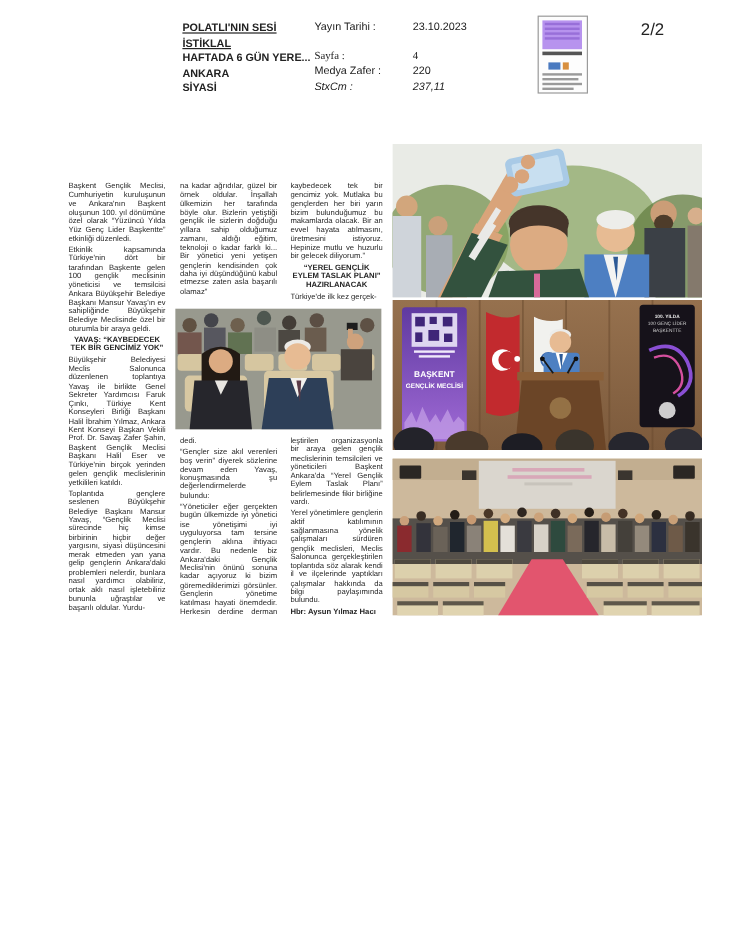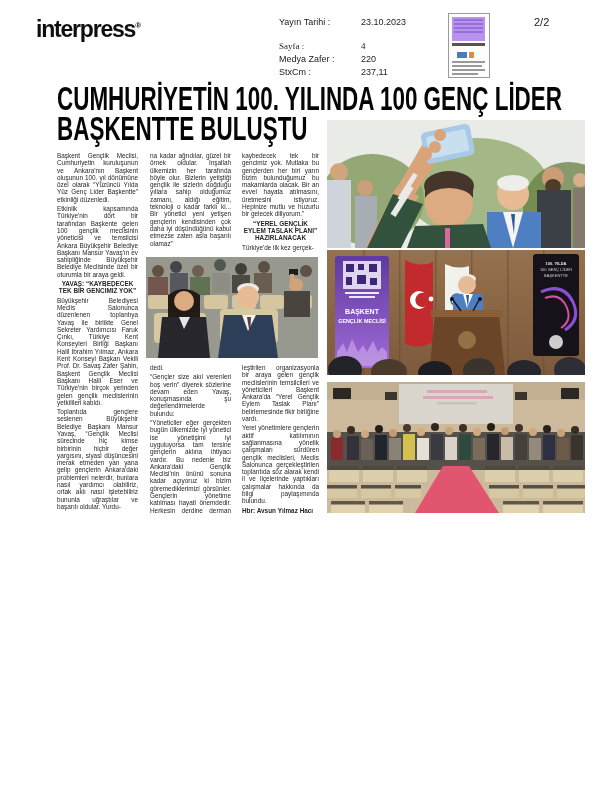--- a/index.html
+++ b/index.html
@@ -5,63 +5,69 @@
   html,body{margin:0;padding:0;background:#ffffff;}
   .page{position:relative;width:612px;height:792px;background:#fff;overflow:hidden;
         font-family:"Liberation Sans",sans-serif;color:#1c1c1c;margin:0 auto;}
   
   .logo{position:absolute;left:36px;top:16px;font-size:23px;font-weight:bold;
         letter-spacing:-1.2px;color:#0e0e0e;}
   .logo sup{font-size:8px;letter-spacing:0;}
   .pub{position:absolute;left:152px;top:17px;width:120px;font-size:9px;font-weight:bold;
        line-height:12.5px;color:#222;}
   .pub .u{text-decoration:underline;}
-  .meta-row{position:absolute;font-size:9px;color:#222;margin-left:17px;}
+  .meta-row{position:absolute;font-size:9px;color:#222;}
   .meta-label{display:inline-block;width:82px;}
   .thumb{position:absolute;left:448px;top:13px;width:40px;height:63px;border:1px solid #9a9a9a;
          background:#fdfdfd;}
   .thumb-purple{position:absolute;left:3px;top:3px;width:33px;height:24px;background:#b793ee;
                 overflow:hidden;}
   .thumb-purple i{display:block;height:2px;margin:2px 2px 0 2px;background:#8a5fd0;opacity:.7;}
   .thumb-mast{position:absolute;left:3px;top:29px;width:33px;height:3px;background:#555;}
   .thumb-line{position:absolute;height:1.5px;background:#9a9a9a;}
   .thumb-blue{position:absolute;left:8px;top:38px;width:10px;height:6px;background:#4a7ac0;}
   .thumb-orange{position:absolute;left:20px;top:38px;width:5px;height:6px;background:#d89040;}
-  .sheet{position:absolute;left:534px;top:16px;font-size:11px;color:#222;}
+  .sheet{position:absolute;left:534px;top:16px;font-size:14px;color:#222;}
   
   .headline{position:absolute;left:57px;top:84px;width:540px;color:#050505;}
   .hl-line{display:block;white-space:nowrap;font-weight:bold;font-size:33px;line-height:30px;
            transform:scaleX(0.68);transform-origin:0 50%;letter-spacing:0;}
   
   .col{position:absolute;font-size:6.4px;line-height:7.3px;text-align:justify;color:#262626;
        overflow:hidden;}
   .col p{margin:0 0 2px 0;}
   .col .subhead{font-weight:bold;text-align:center;margin:1px 0 2px 0;}
   .byline{font-weight:bold;}
   
   .photo{position:absolute;display:block;}
 </style>
 </head>
 <body>
 
 <div class="page">
 
-  <div class="logo"><span>interpress</span><sup>®</sup></div>
-
+
+  <div class="pub">
+    <div class="u">POLATLI'NIN SESİ</div>
+    <div class="u">İSTİKLAL</div>
+    <div>HAFTADA 6 GÜN YERE...</div>
+    <div>ANKARA</div>
+    <div>SİYASİ</div>
+  </div>
 
   <div class="meta-row" style="left:262px;top:17px;">
     <span class="meta-label">Yayın Tarihi :</span><span>23.10.2023</span>
   </div>
   <div class="meta-row" style="left:262px;top:41px;font-family:Liberation Serif, serif;">
     <span class="meta-label">Sayfa :</span><span>4</span>
   </div>
   <div class="meta-row" style="left:262px;top:54px;">
     <span class="meta-label">Medya Zafer :</span><span>220</span>
   </div>
-  <div class="meta-row" style="left:262px;top:67px;">
+  <div class="meta-row" style="left:262px;top:67px;font-style:italic;">
     <span class="meta-label">StxCm :</span><span>237,11</span>
   </div>
 
   <div class="thumb">
     <div class="thumb-purple">
         <i></i>
         <i></i>
         <i></i>
         <i></i>
       </div>
@@ -69,24 +75,20 @@
     <div class="thumb-blue"></div>
     <div class="thumb-orange"></div>
     <div class="thumb-line" style="left:3px;top:47px;width:33px;"></div>
     <div class="thumb-line" style="left:3px;top:51px;width:30px;"></div>
     <div class="thumb-line" style="left:3px;top:55px;width:33px;"></div>
     <div class="thumb-line" style="left:3px;top:59px;width:26px;"></div>
   </div>
 
   <div class="sheet">2/2</div>
 
-  <div class="headline">
-    <span class="hl-line">CUMHURİYETİN 100. YILINDA 100 GENÇ LİDER</span>
-    <span class="hl-line">BAŞKENTTE BULUŞTU</span>
-  </div>
 
   <div class="col" style="left:57px;top:152px;width:81px;height:361px;">
     <p>Başkent Gençlik Meclisi, Cumhuriyetin kuruluşunun ve Ankara'nın Başkent oluşunun 100. yıl dönümüne özel olarak “Yüzüncü Yılda Yüz Genç Lider Başkentte” etkinliği düzenledi.</p>
     <p>Etkinlik kapsamında Türkiye'nin dört bir tarafından Başkente gelen 100 gençlik meclisinin yöneticisi ve temsilcisi Ankara Büyükşehir Belediye Başkanı Mansur Yavaş'ın ev sahipliğinde Büyükşehir Belediye Meclisinde özel bir oturumla bir araya geldi.</p>
     <p class="subhead">YAVAŞ: “KAYBEDECEK TEK BİR GENCİMİZ YOK”</p>
     <p>Büyükşehir Belediyesi Meclis Salonunca düzenlenen toplantıya Yavaş ile birlikte Genel Sekreter Yardımcısı Faruk Çınkı, Türkiye Kent Konseyleri Birliği Başkanı Halil İbrahim Yılmaz, Ankara Kent Konseyi Başkan Vekili Prof. Dr. Savaş Zafer Şahin, Başkent Gençlik Meclisi Başkanı Halil Eser ve Türkiye'nin birçok yerinden gelen gençlik meclislerinin yetkilileri katıldı.</p>
     <p>Toplantıda gençlere seslenen Büyükşehir Belediye Başkanı Mansur Yavaş, “Gençlik Meclisi sürecinde hiç kimse birbirinin hiçbir değer yargısını, siyasi düşüncesini merak etmeden yan yana gelip gençlerin Ankara'daki problemleri nelerdir, bunlara nasıl yardımcı olabiliriz, ortak aklı nasıl işletebiliriz bununla uğraştılar ve başarılı oldular. Yurdu-</p>
   </div>
 
   <div class="col" style="left:150px;top:152px;width:81px;height:104px;">

